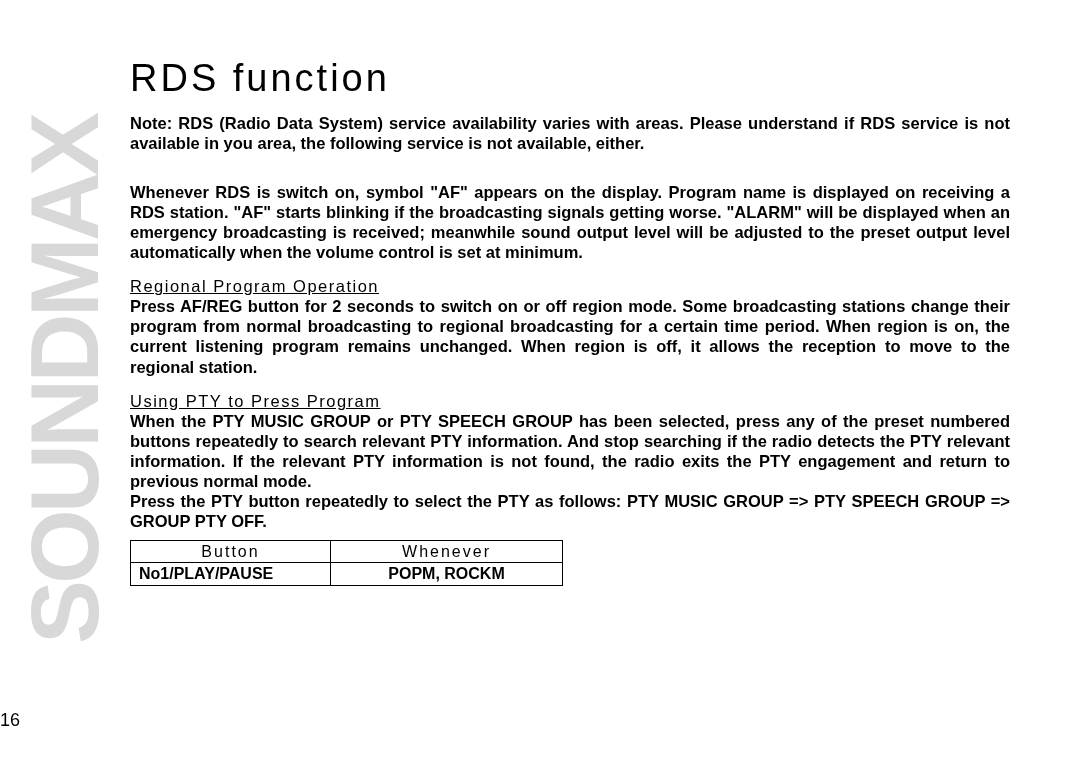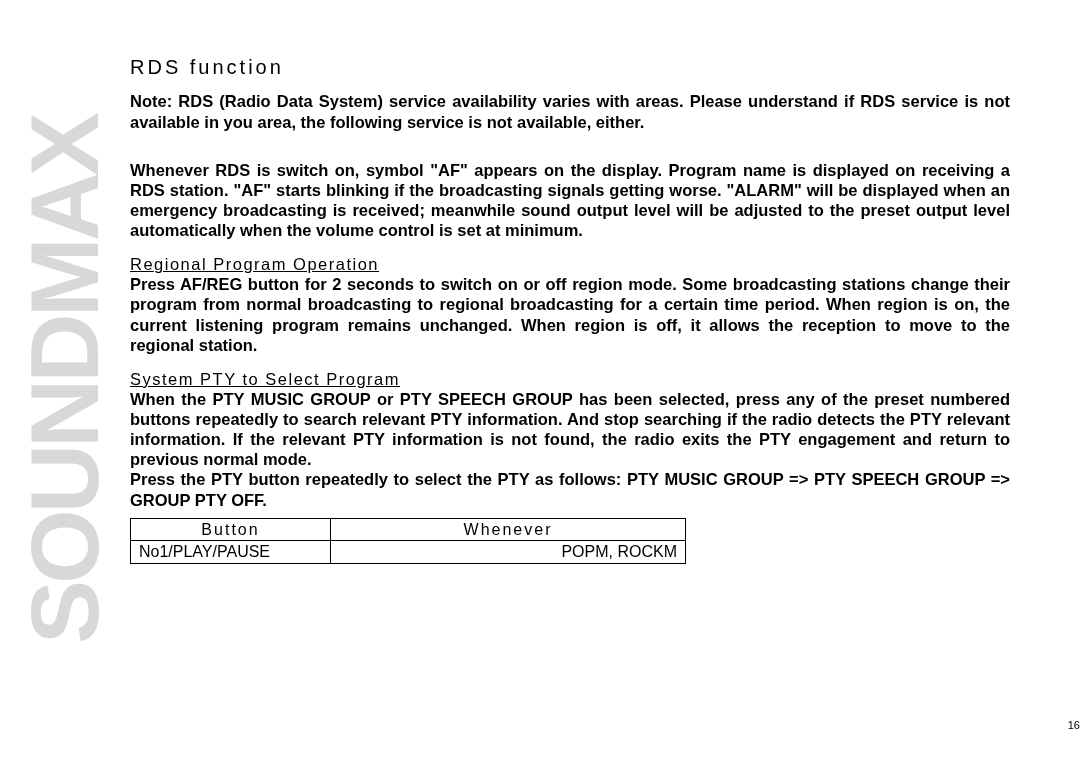--- a/index.html
+++ b/index.html
@@ -27,55 +27,55 @@
       z-index: 0;
     }
     .content {
       position: relative;
       z-index: 1;
       padding: 55px 70px 20px 130px;
       font-size: 16.5px;
       line-height: 1.22;
     }
     .title {
-      font-size: 20px;
+      font-size: 38px;
       font-weight: 400;
       letter-spacing: 3px;
       margin-bottom: 12px;
     }
     .justify {
       text-align: justify;
       font-weight: bold;
     }
     .spacer { height: 14px; }
     .subhead {
       text-decoration: underline;
       letter-spacing: 1.5px;
     }
     table {
       border-collapse: collapse;
       margin-top: 8px;
-      width: 556px;
+      width: 433px;
     }
     th, td {
       border: 1px solid #000;
       padding: 1px 8px;
       font-size: 16px;
-      font-weight: 400;
+      font-weight: 700;
     }
     th:first-child, td:first-child { width: 200px; text-align: left; }
-    th:last-child, td:last-child { text-align: right; }
+    th:last-child, td:last-child { text-align: center; }
     th { letter-spacing: 2px; font-weight: 400; text-align: center !important; }
     .pagenum {
       position: absolute;
       bottom: 30px;
       left: 0;
       width: 100%;
-      text-align: right;
-      font-size: 11px;
+      text-align: left;
+      font-size: 18px;
     }
   </style>
 </head>
 <body>
 
 <div class="watermark">SOUNDMAX</div>
 
 <div class="content">
 
   <div class="title">RDS function</div>
@@ -89,21 +89,21 @@
 
   <div class="justify">Whenever RDS is switch on, symbol "AF" appears on the display. Program name is displayed on receiving a RDS station. "AF" starts blinking if the broadcasting signals getting worse. "ALARM" will be displayed when an emergency broadcasting is received; meanwhile sound output level will be adjusted to the preset output level automatically when the volume control is set at minimum.</div>
 
   <div class="spacer"></div>
 
   <div class="subhead">Regional Program Operation</div>
   <div class="justify">Press AF/REG button for 2 seconds to switch on or off region mode. Some broadcasting stations change their program from normal broadcasting to regional broadcasting for a certain time period. When region is on, the current listening program remains unchanged. When region is off, it allows the reception to move to the regional station.</div>
 
   <div class="spacer"></div>
 
-  <div class="subhead">System PTY to Select Program</div>
+  <div class="subhead">Using PTY to Press Program</div>
   <div class="justify">When the PTY MUSIC GROUP or PTY SPEECH GROUP has been selected, press any of the preset numbered buttons repeatedly to search relevant PTY information. And stop searching if the radio detects the PTY relevant information. If the relevant PTY information is not found, the radio exits the PTY engagement and return to previous normal mode.</div>
   <div class="justify">Press the PTY button repeatedly to select the PTY as follows: PTY MUSIC GROUP =&gt; PTY SPEECH GROUP =&gt; GROUP PTY OFF.</div>
 
   <table>
     <tbody>
         <tr>
       <th>Button</th>
       <th>Whenever</th>
     </tr>
     <tr>

